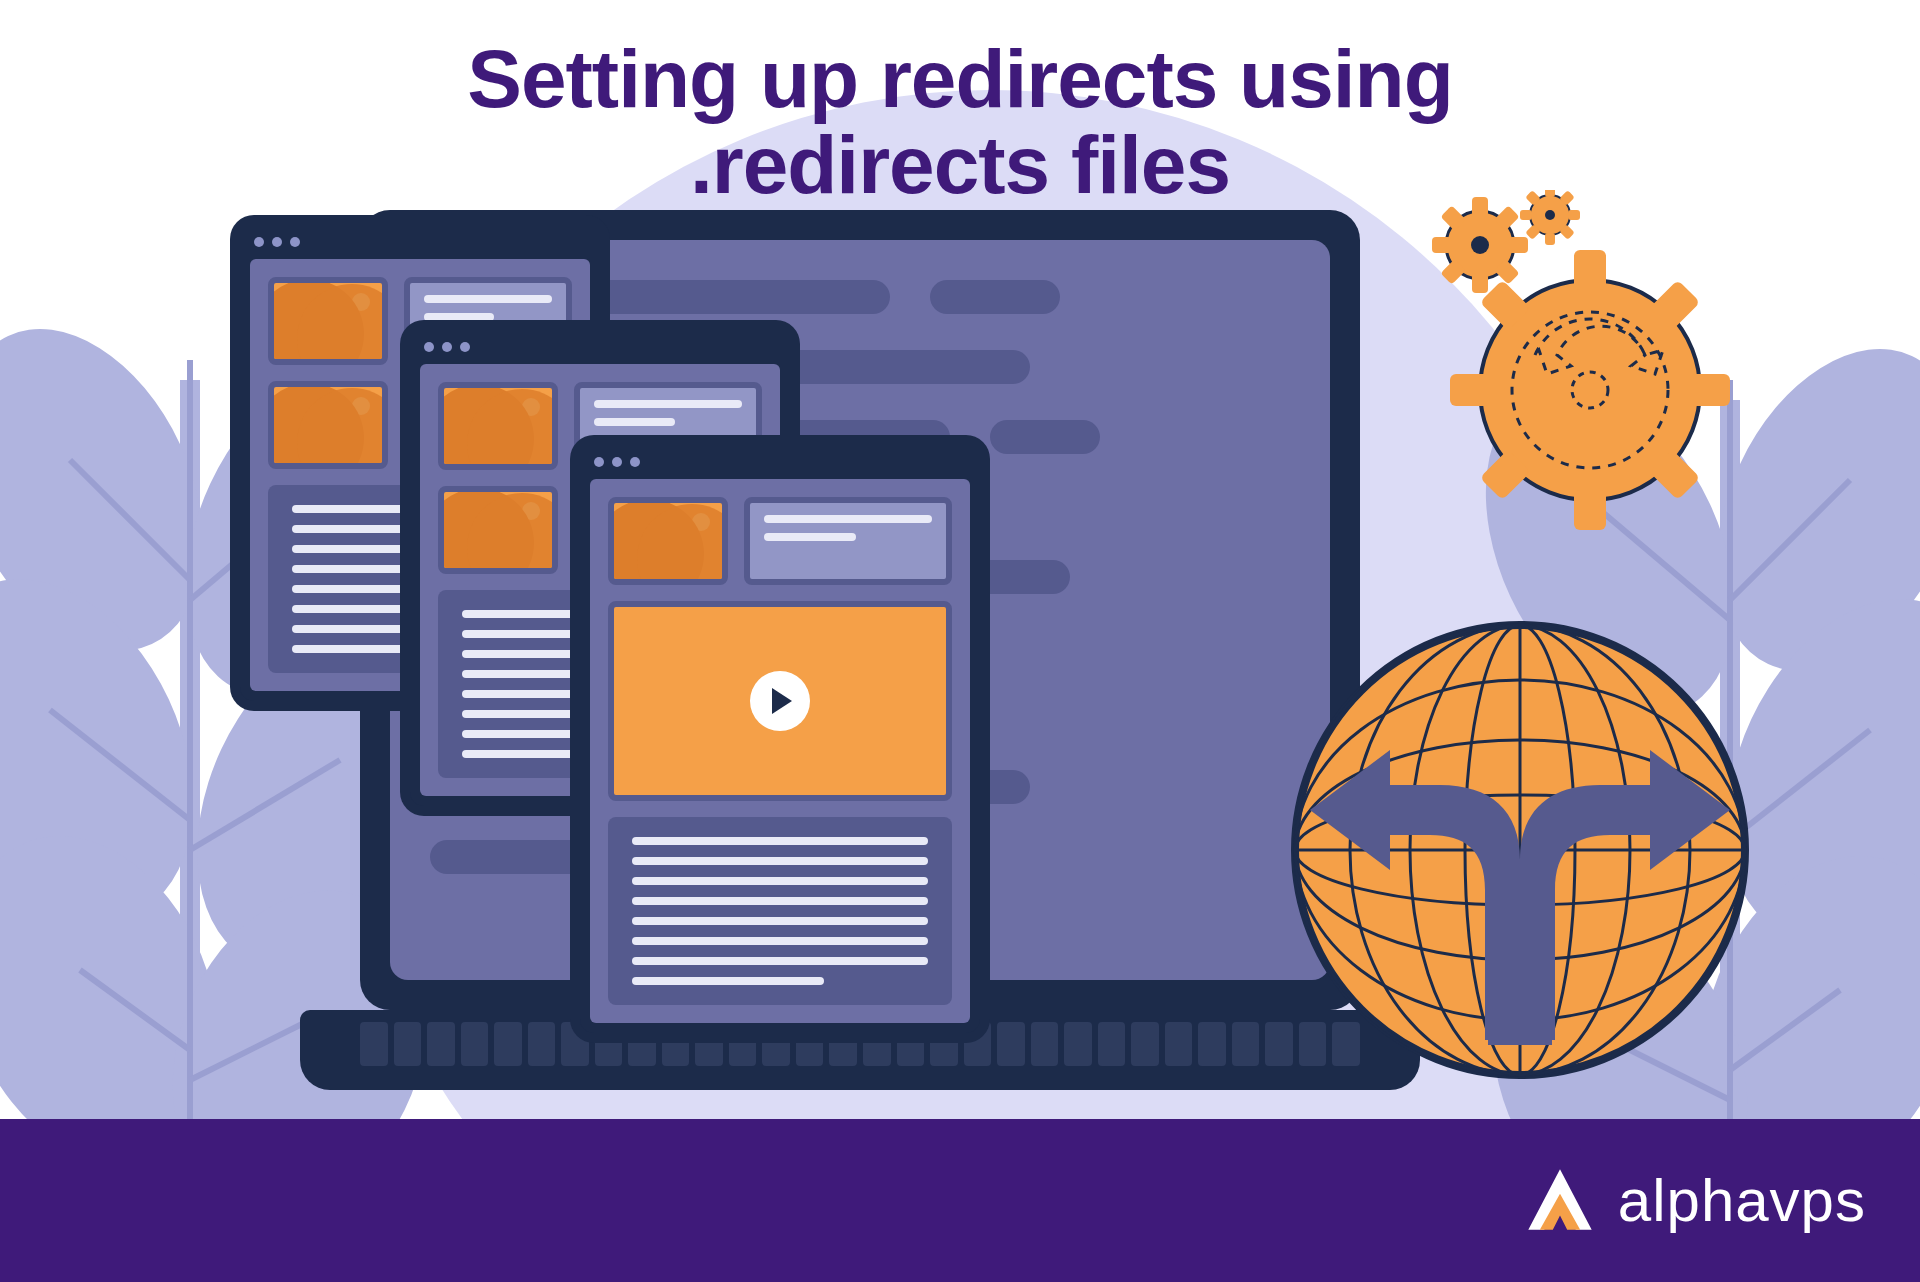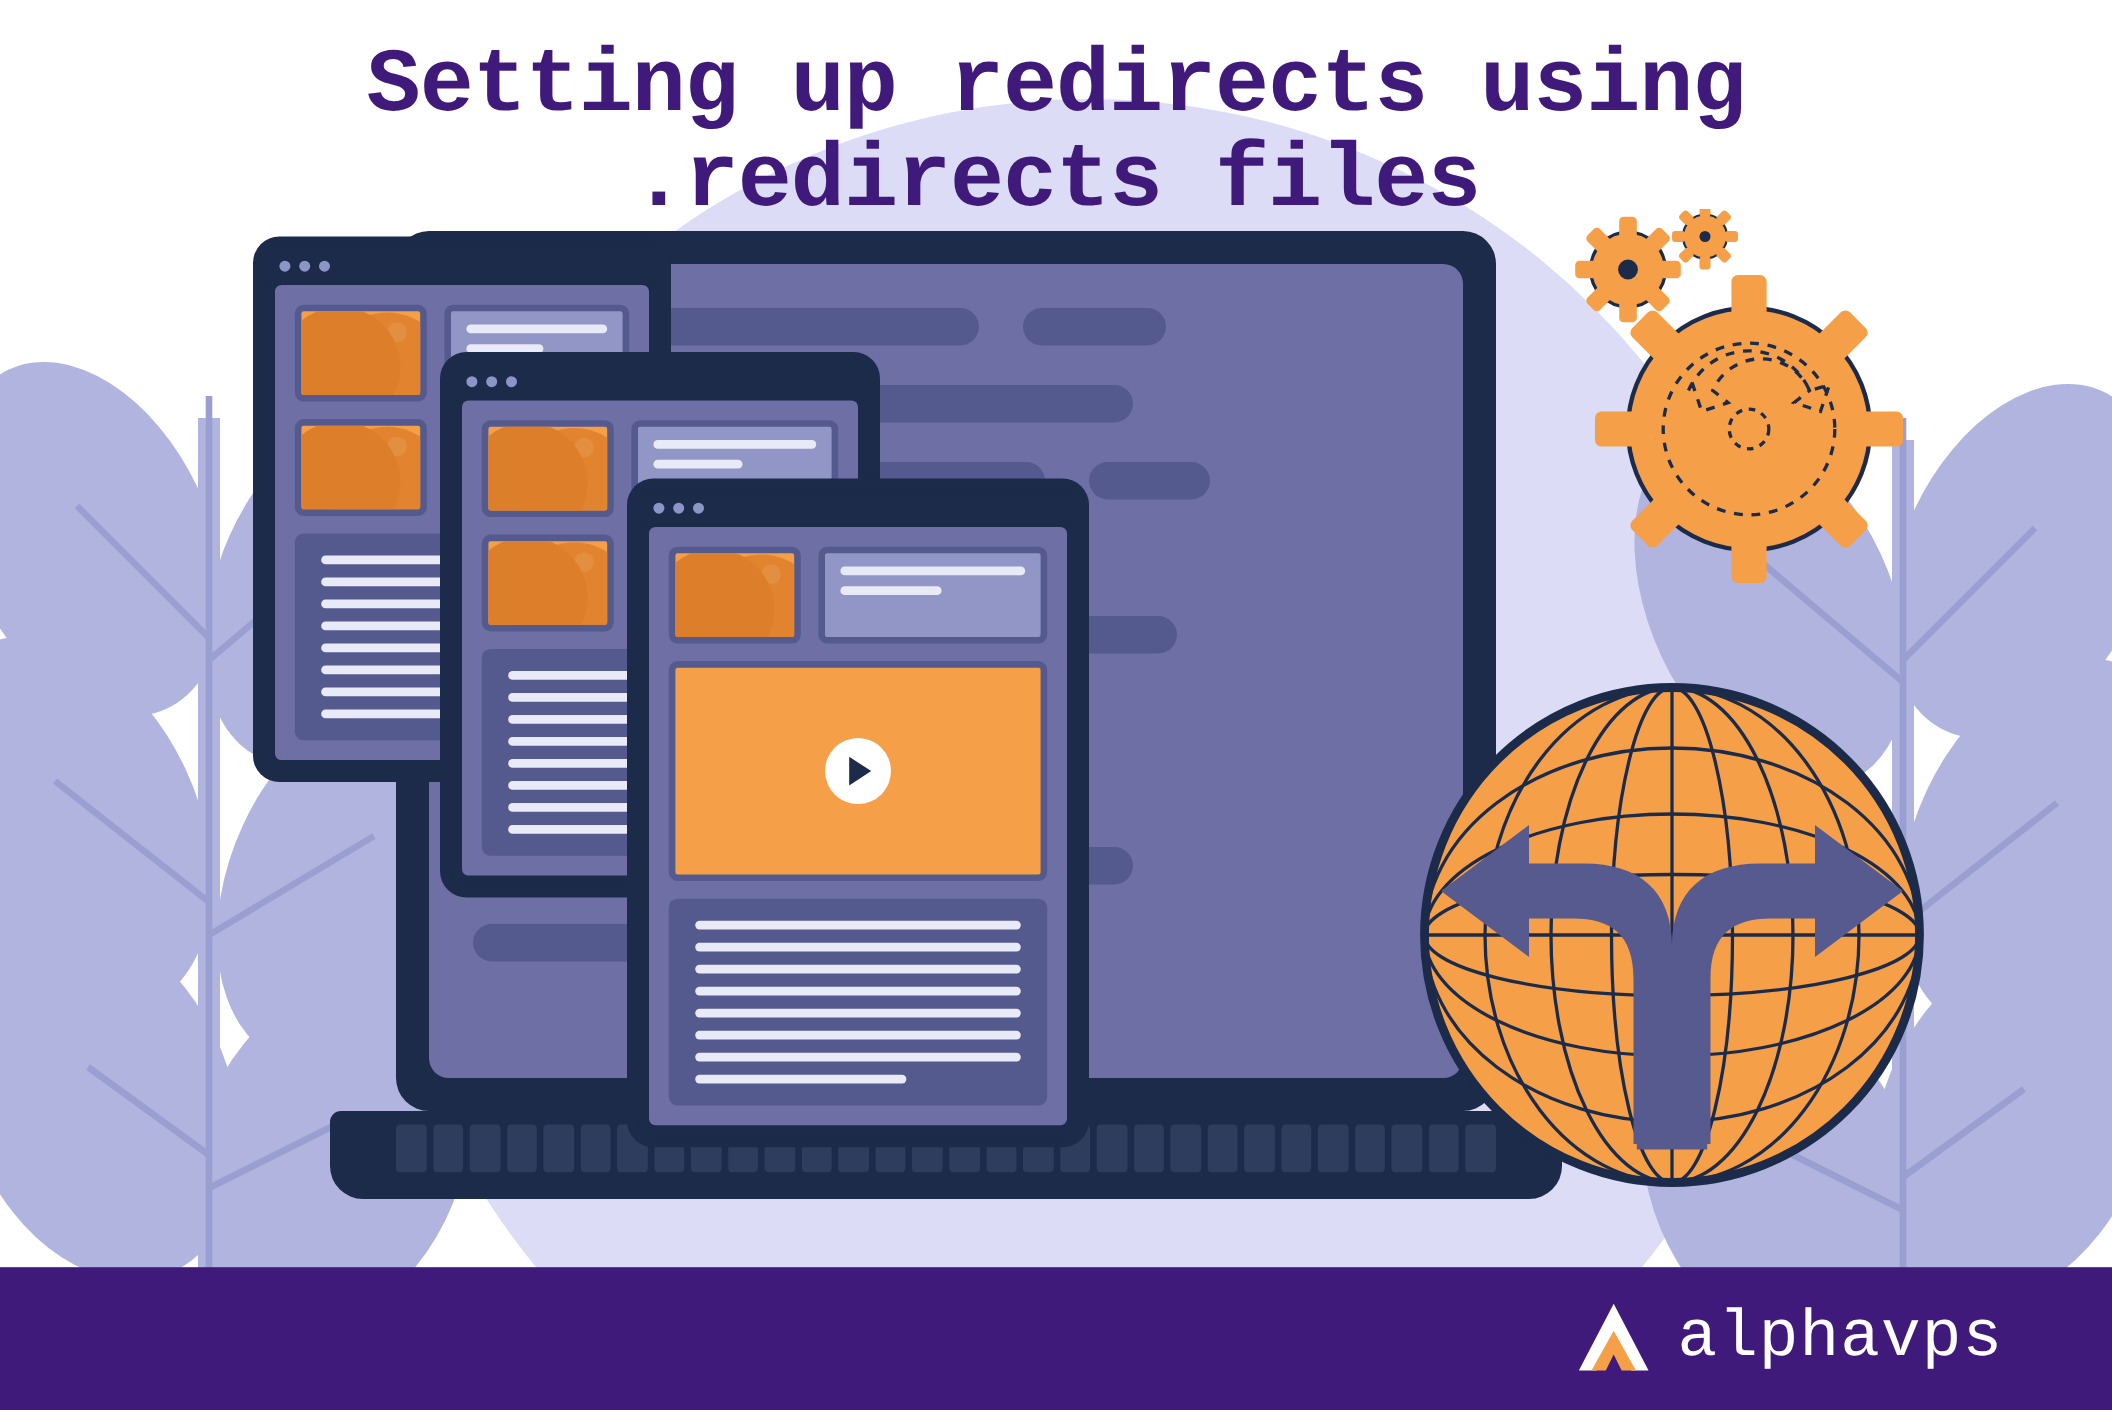--- a/index.html
+++ b/index.html
@@ -6,21 +6,21 @@
   body {
     width: 1920px;
     height: 1282px;
     background: #ffffff;
     font-family: Arial, Helvetica, sans-serif;
     overflow: hidden;
     position: relative;
   }
   .canvas {
     position: absolute; inset: 0;
-    width: 1920px; height: 1282px; font-family: Liberation Mono, monospace;
+    width: 1920px; height: 1282px;
   }
 
   
   .bg-circle {
     position: absolute;
     width: 1300px; height: 1300px;
     border-radius: 50%;
     background: #dcdcf6;
     left: 340px; top: 90px;
   }
@@ -180,26 +180,26 @@
   .textlines .ln { height:8px; background:#e9eaf7; border-radius:4px; }
   .textlines .ln:last-child { width:65%; }
 
   .card1 { left: 240px; top: 225px; width: 360px; z-index: 11; }
   .card2 { left: 410px; top: 330px; width: 380px; z-index: 12; }
   .card3 { left: 580px; top: 445px; width: 400px; z-index: 13; }
 
   
   .footer {
     position:absolute; left:0; bottom:0;
-    width:100%; height:130px;
+    width:100%; height:163px;
     background:#3f1a7a;
     display:flex;
     justify-content:flex-end;
     align-items:center;
-    padding-right:99px;
+    padding-right:54px;
     z-index:100;
   }
   .brand {
     display:flex; align-items:center; gap:22px;
     color:#fff;
   }
   .brand-name {
     font-size:60px;
     letter-spacing:1px;
     font-weight:400;

